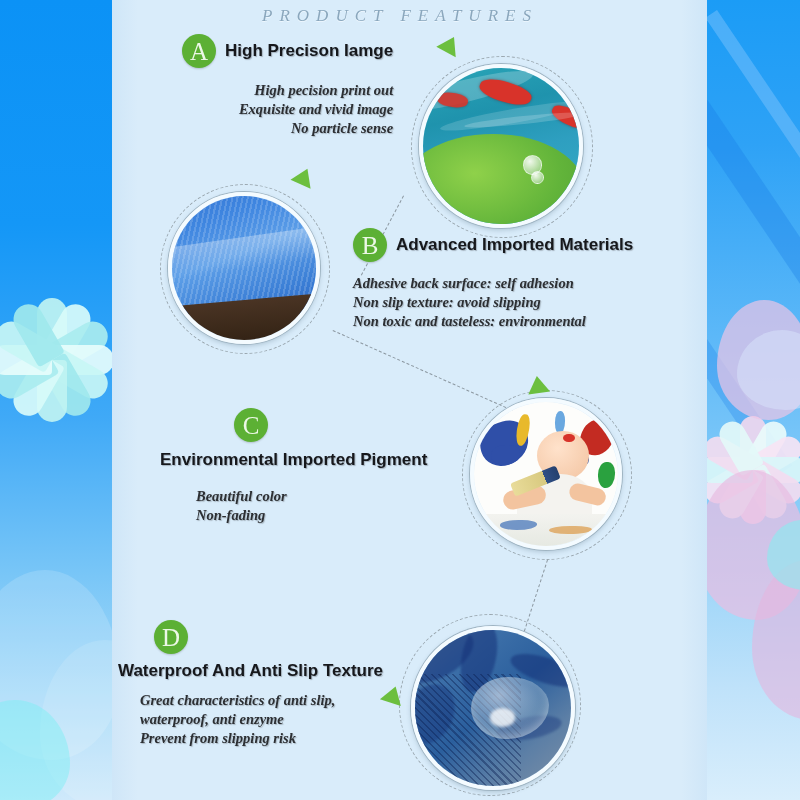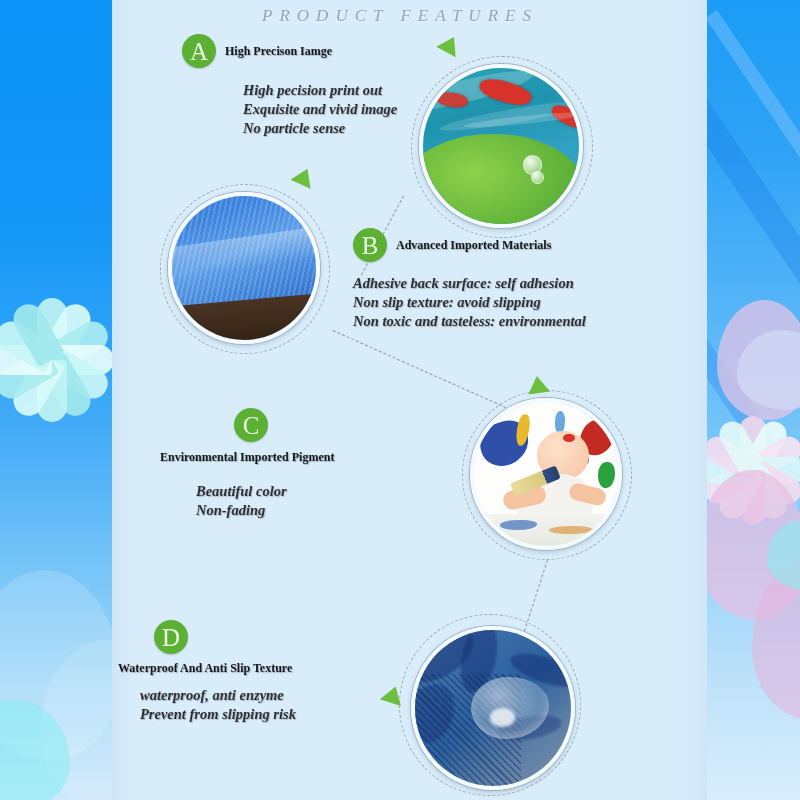--- a/index.html
+++ b/index.html
@@ -40,22 +40,22 @@
   .title{position:absolute;left:0;top:6px;width:524px;text-align:center;
     font-size:17px;letter-spacing:7px;font-style:italic;color:#8aa7bd;
     font-family:"Liberation Serif",serif;text-shadow:0 1px 0 #eef7fe;}
 
   
   .feature{position:absolute;}
   .badge{width:34px;height:34px;border-radius:50%;background:#5cb034;
     display:flex;align-items:center;justify-content:center;
     color:#ecf8e6;font-size:25px;font-family:"Liberation Serif",serif;
     line-height:1;box-shadow:0 1px 2px rgba(0,0,0,.18);}
-  .head{font-size:12px;font-weight:bold;color:#16181c;
-    font-family:Liberation Serif, serif;white-space:nowrap;
+  .head{font-size:17px;font-weight:bold;color:#16181c;
+    font-family:Liberation Sans, sans-serif;white-space:nowrap;
     text-shadow:1px 1px 1px rgba(120,130,140,.55);}
   .lines{font-size:14.5px;font-style:italic;font-weight:bold;color:#2c2f33;
     font-family:"Liberation Serif",serif;line-height:1.30;white-space:nowrap;
     text-shadow:1px 1px 1px rgba(130,140,150,.55);}
   .row{display:flex;align-items:center;gap:9px;}
 
   
   .photo{position:absolute;border-radius:50%;overflow:hidden;
     border:4px solid #f4fbff;box-shadow:0 0 0 1px #9fb4c2, 0 2px 5px rgba(60,90,110,.28);}
   .dashring{position:absolute;border-radius:50%;
@@ -195,21 +195,21 @@
       <div class="A-drop" style="left:69%;top:66%;width:7%;height:7%;"></div>
     </div>
   </div>
   <div class="arrow" style="left:439px;top:36px;transform:rotate(28deg);"></div>
 
   <div class="feature" style="left:182px;top:34px;">
     <div class="row">
       <div class="badge">A</div>
       <div class="head">High Precison Iamge</div>
     </div>
-    <div class="lines" style="margin-top:13px;margin-left:61px;">
+    <div class="lines" style="margin-top:13px;margin-left:36px;text-align:right;">
       <div>High pecision print out</div>
       <div>Exquisite and vivid image</div>
       <div>No particle sense</div>
     </div>
   </div>
 
   <div class="dashring" style="left:160px;top:184px;width:168px;height:168px;"></div>
   <div class="photo" style="left:168px;top:192px;width:144px;height:144px;">
     <div class="ph-inner">
       <div class="B-fab"></div>
@@ -277,18 +277,19 @@
       <div class="D-drop"></div>
       <div class="D-dropHi"></div>
     </div>
   </div>
   <div class="arrow" style="left:382px;top:686px;transform:rotate(18deg);"></div>
 
   <div class="feature" style="left:118px;top:620px;">
     <div class="badge" style="margin-left:36px;">D</div>
     <div class="head" style="margin-top:7px;">Waterproof And Anti Slip Texture</div>
     <div class="lines" style="margin-top:10px;margin-left:22px;">
+      <div>Great characteristics of anti slip,</div>
       <div>waterproof, anti enzyme</div>
       <div>Prevent from slipping risk</div>
     </div>
   </div>
 
 </div>
 
 </body></html>

